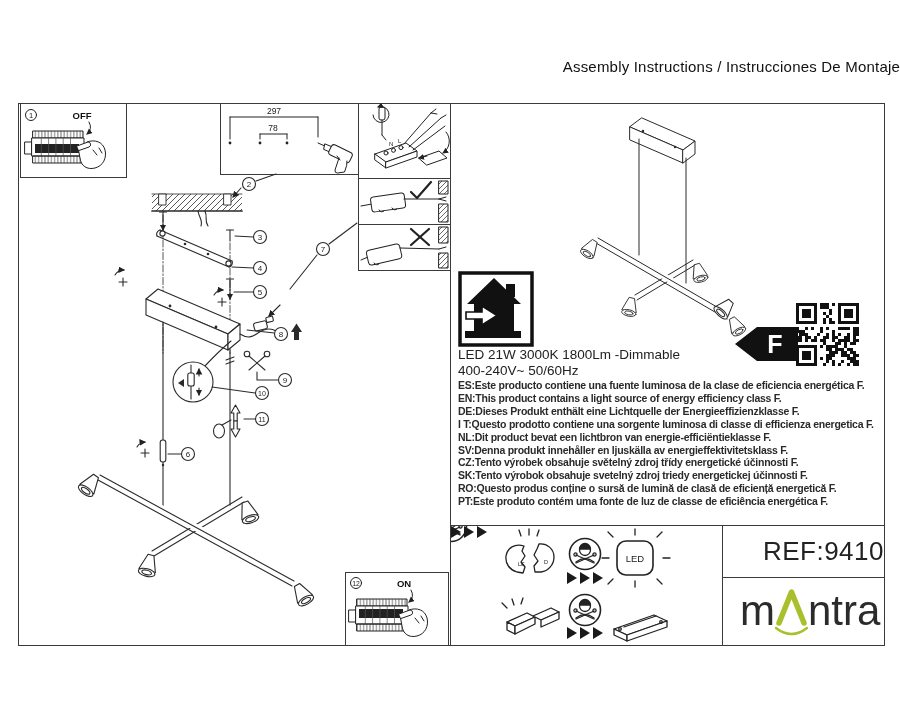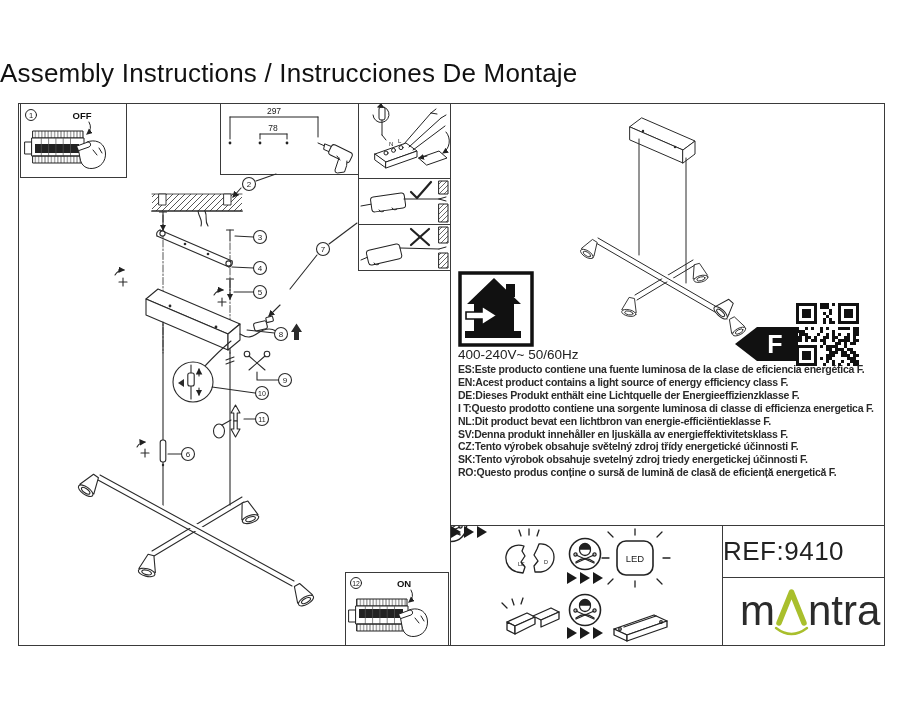--- a/index.html
+++ b/index.html
@@ -1,27 +1,27 @@
 <!DOCTYPE html>
 <html><head>
 <meta charset="utf-8">
 <style>
   html,body{margin:0;padding:0;background:#fff;}
   .page{position:relative;width:900px;height:720px;background:#fff;overflow:hidden;
         font-family:"Liberation Sans",sans-serif;color:#1c1c1c;}
   .abs{position:absolute;}
   .box{position:absolute;border:1px solid #3a3a3a;background:#fff;box-sizing:border-box;}
   .line{position:absolute;background:#3a3a3a;}
-  .title{position:absolute;left:0;top:58px;width:900px;text-align:left;
-         font-size:26px;color:#111;letter-spacing:.2px;}
+  .title{position:absolute;left:0;top:58px;width:900px;text-align:right;
+         font-size:15px;color:#111;letter-spacing:.2px;}
   .specs{position:absolute;left:458px;top:347px;width:430px;}
   .spec-main{font-size:13.5px;line-height:16px;white-space:nowrap;color:#222;}
   .lang-line{font-size:10.5px;line-height:12.9px;letter-spacing:-0.25px;white-space:nowrap;color:#2a2a2a;font-weight:bold;}
   .ref{position:absolute;left:723px;top:526px;width:161px;height:51px;line-height:51px;
-       text-align:left;font-size:26px;color:#222;letter-spacing:.5px;}
+       text-align:right;font-size:26px;color:#222;letter-spacing:.5px;}
   svg text{font-family:"Liberation Sans",sans-serif;}
   .accent{stroke:#a9bf2c;}
 </style>
 </head>
 <body>
 
 <div class="page">
 
   <div class="title">Assembly Instructions / Instrucciones De Montaje</div>
 
@@ -534,30 +534,32 @@
       <rect x="6" y="8" width="9" height="9" fill="#111"></rect>
       <rect x="42" y="2" width="21" height="21" fill="#111"></rect>
       <rect x="45" y="5" width="15" height="15" fill="#fff"></rect>
       <rect x="48" y="8" width="9" height="9" fill="#111"></rect>
       <rect x="0" y="44" width="21" height="21" fill="#111"></rect>
       <rect x="3" y="47" width="15" height="15" fill="#fff"></rect>
       <rect x="6" y="50" width="9" height="9" fill="#111"></rect>
     </svg>
 
   <div class="specs">
+    <div class="spec-main">LED 21W 3000K 1800Lm -Dimmable</div>
     <div class="spec-main">400-240V~  50/60Hz</div>
     <div class="lang-line">ES:Este producto contiene una fuente luminosa de la clase de eficiencia energética F.</div>
-    <div class="lang-line">EN:Acest product contains a light source of energy efficiency class F.</div>
+    <div class="lang-line">EN:This product contains a light source of energy efficiency class F.</div>
     <div class="lang-line">DE:Dieses Produkt enthält eine Lichtquelle der Energieeffizienzklasse F.</div>
     <div class="lang-line">I T:Questo prodotto contiene una sorgente luminosa di classe di efficienza energetica F.</div>
     <div class="lang-line">NL:Dit product bevat een lichtbron van energie-efficiëntieklasse F.</div>
     <div class="lang-line">SV:Denna produkt innehåller en ljuskälla av energieffektivitetsklass F.</div>
     <div class="lang-line">CZ:Tento výrobek obsahuje světelný zdroj třídy energetické účinnosti F.</div>
     <div class="lang-line">SK:Tento výrobok obsahuje svetelný zdroj triedy energetickej účinnosti F.</div>
     <div class="lang-line">RO:Questo produs conține o sursă de lumină de clasă de eficiență energetică F.</div>
+    <div class="lang-line">PT:Este produto contém uma fonte de luz de classe de eficiência energética F.</div>
   </div>
 
   <div class="box" style="left:345px;top:572px;width:104px;height:74px;">
     <svg width="102" height="72" viewBox="0 0 102 72">
       <defs>
         <marker id="ahP2" markerWidth="7" markerHeight="7" refX="5" refY="3" orient="auto">
             <path d="M0,0L6,3L0,6z" fill="#222"></path>
           </marker>
         <pattern id="vh2" width="3.2" height="7" patternUnits="userSpaceOnUse">
             <line x1="1.6" y1="0" x2="1.6" y2="7" stroke="#444" stroke-width="0.8"></line>

